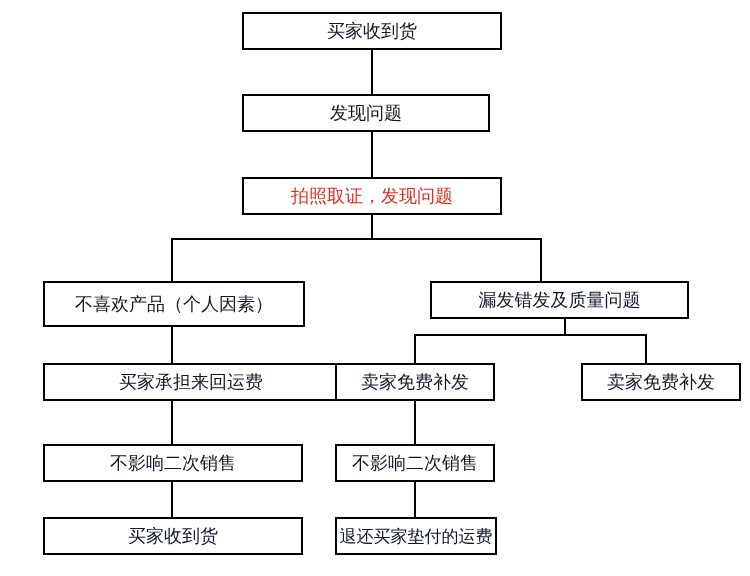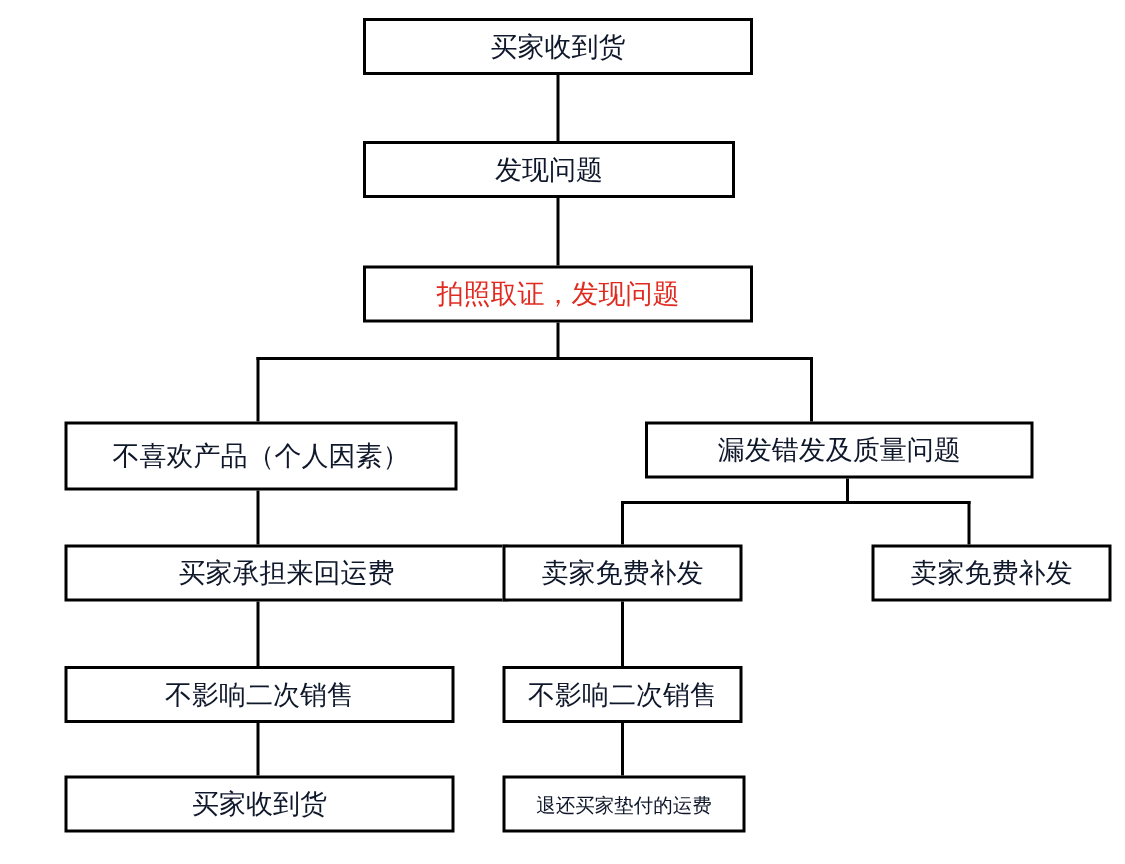--- a/index.html
+++ b/index.html
@@ -61,21 +61,21 @@
   <div class="node" style="left:335px; top:363px; width:160px; height:38px;">卖家免费补发</div>
 
   <div class="node" style="left:563px; top:363px; width:160px; height:38px;margin-left:18px;">卖家免费补发</div>
 
   <div class="node" style="left:43px; top:444px; width:260px; height:38px;">不影响二次销售</div>
 
   <div class="node" style="left:335px; top:444px; width:160px; height:38px;">不影响二次销售</div>
 
   <div class="node" style="left:43px; top:517px; width:260px; height:38px;">买家收到货</div>
 
-  <div class="node" style="left:335px; top:517px; width:162px; height:38px; font-size:13px;">退还买家垫付的运费</div>
+  <div class="node" style="left:335px; top:517px; width:162px; height:38px; font-size:17px;">退还买家垫付的运费</div>
 
   <div class="vline" style="left:371px; top:48px;  height:47px;"></div>
   <div class="vline" style="left:371px; top:131px; height:47px;"></div>
   <div class="vline" style="left:371px; top:214px; height:26px;"></div>
 
   <div class="hline" style="left:171px; top:238px; width:371px;"></div>
   <div class="vline" style="left:171px; top:238px; height:44px;"></div>
   <div class="vline" style="left:540px; top:238px; height:44px;"></div>
 
   <div class="vline" style="left:171px; top:318px; height:46px;"></div>

